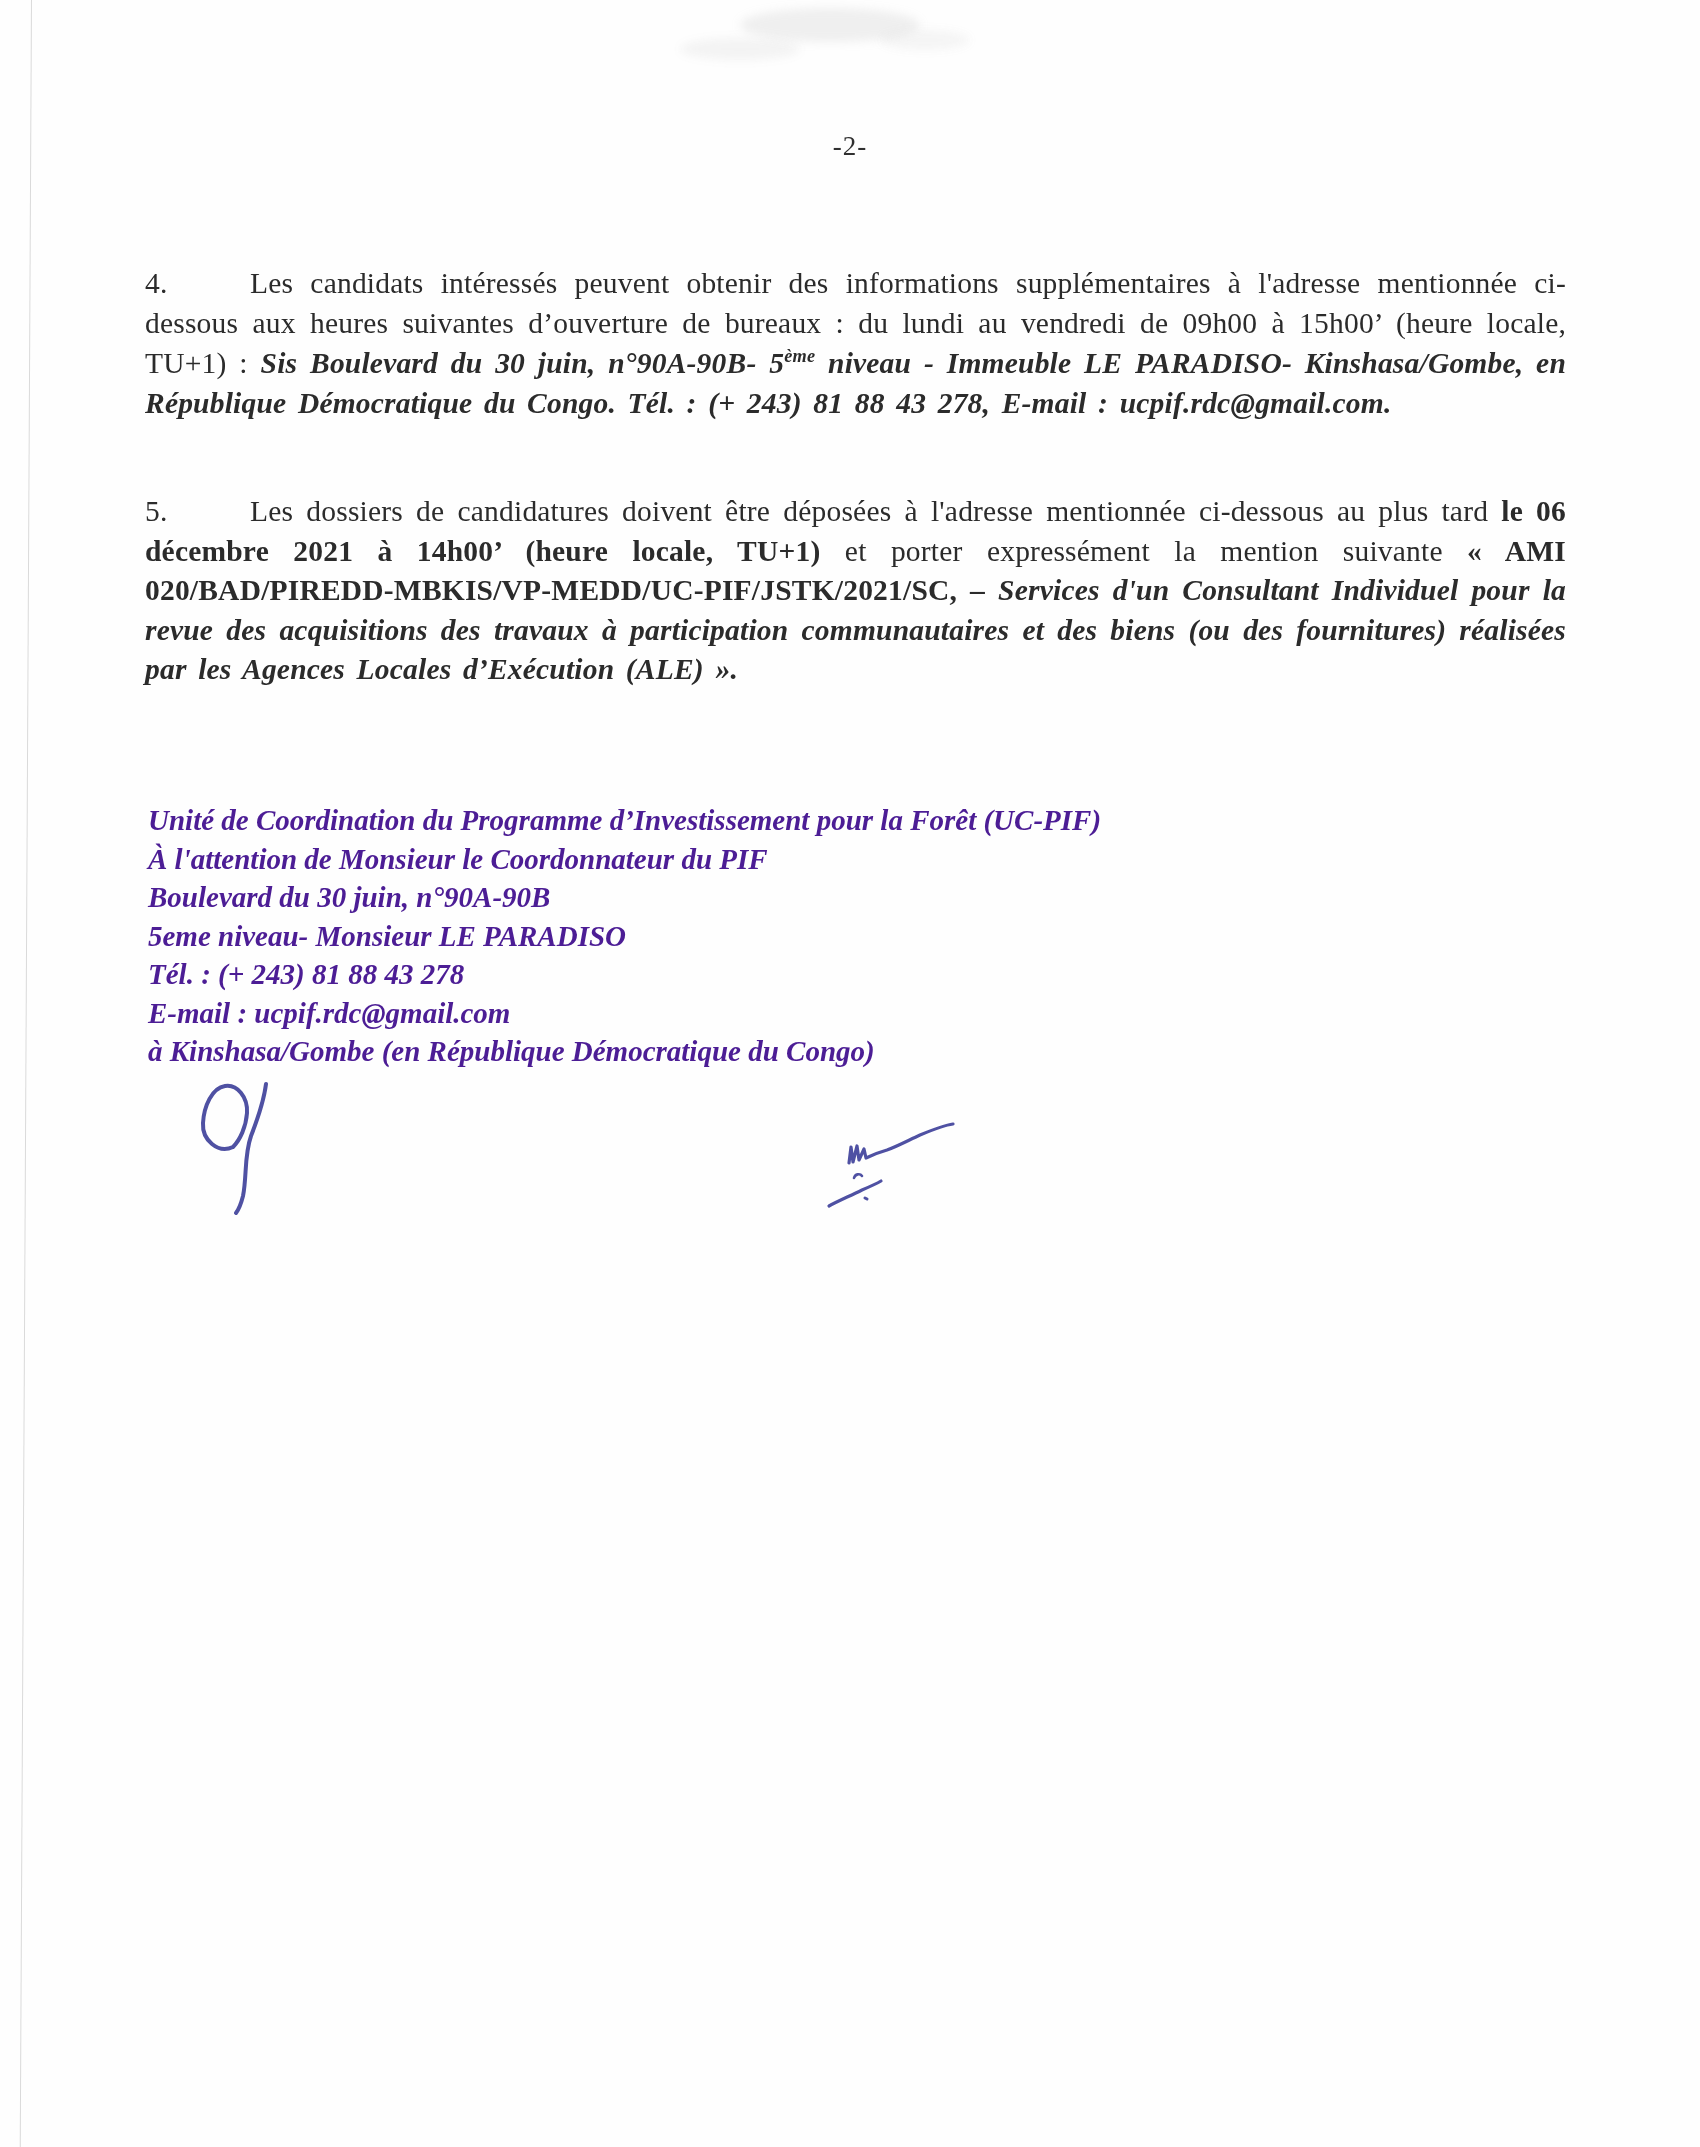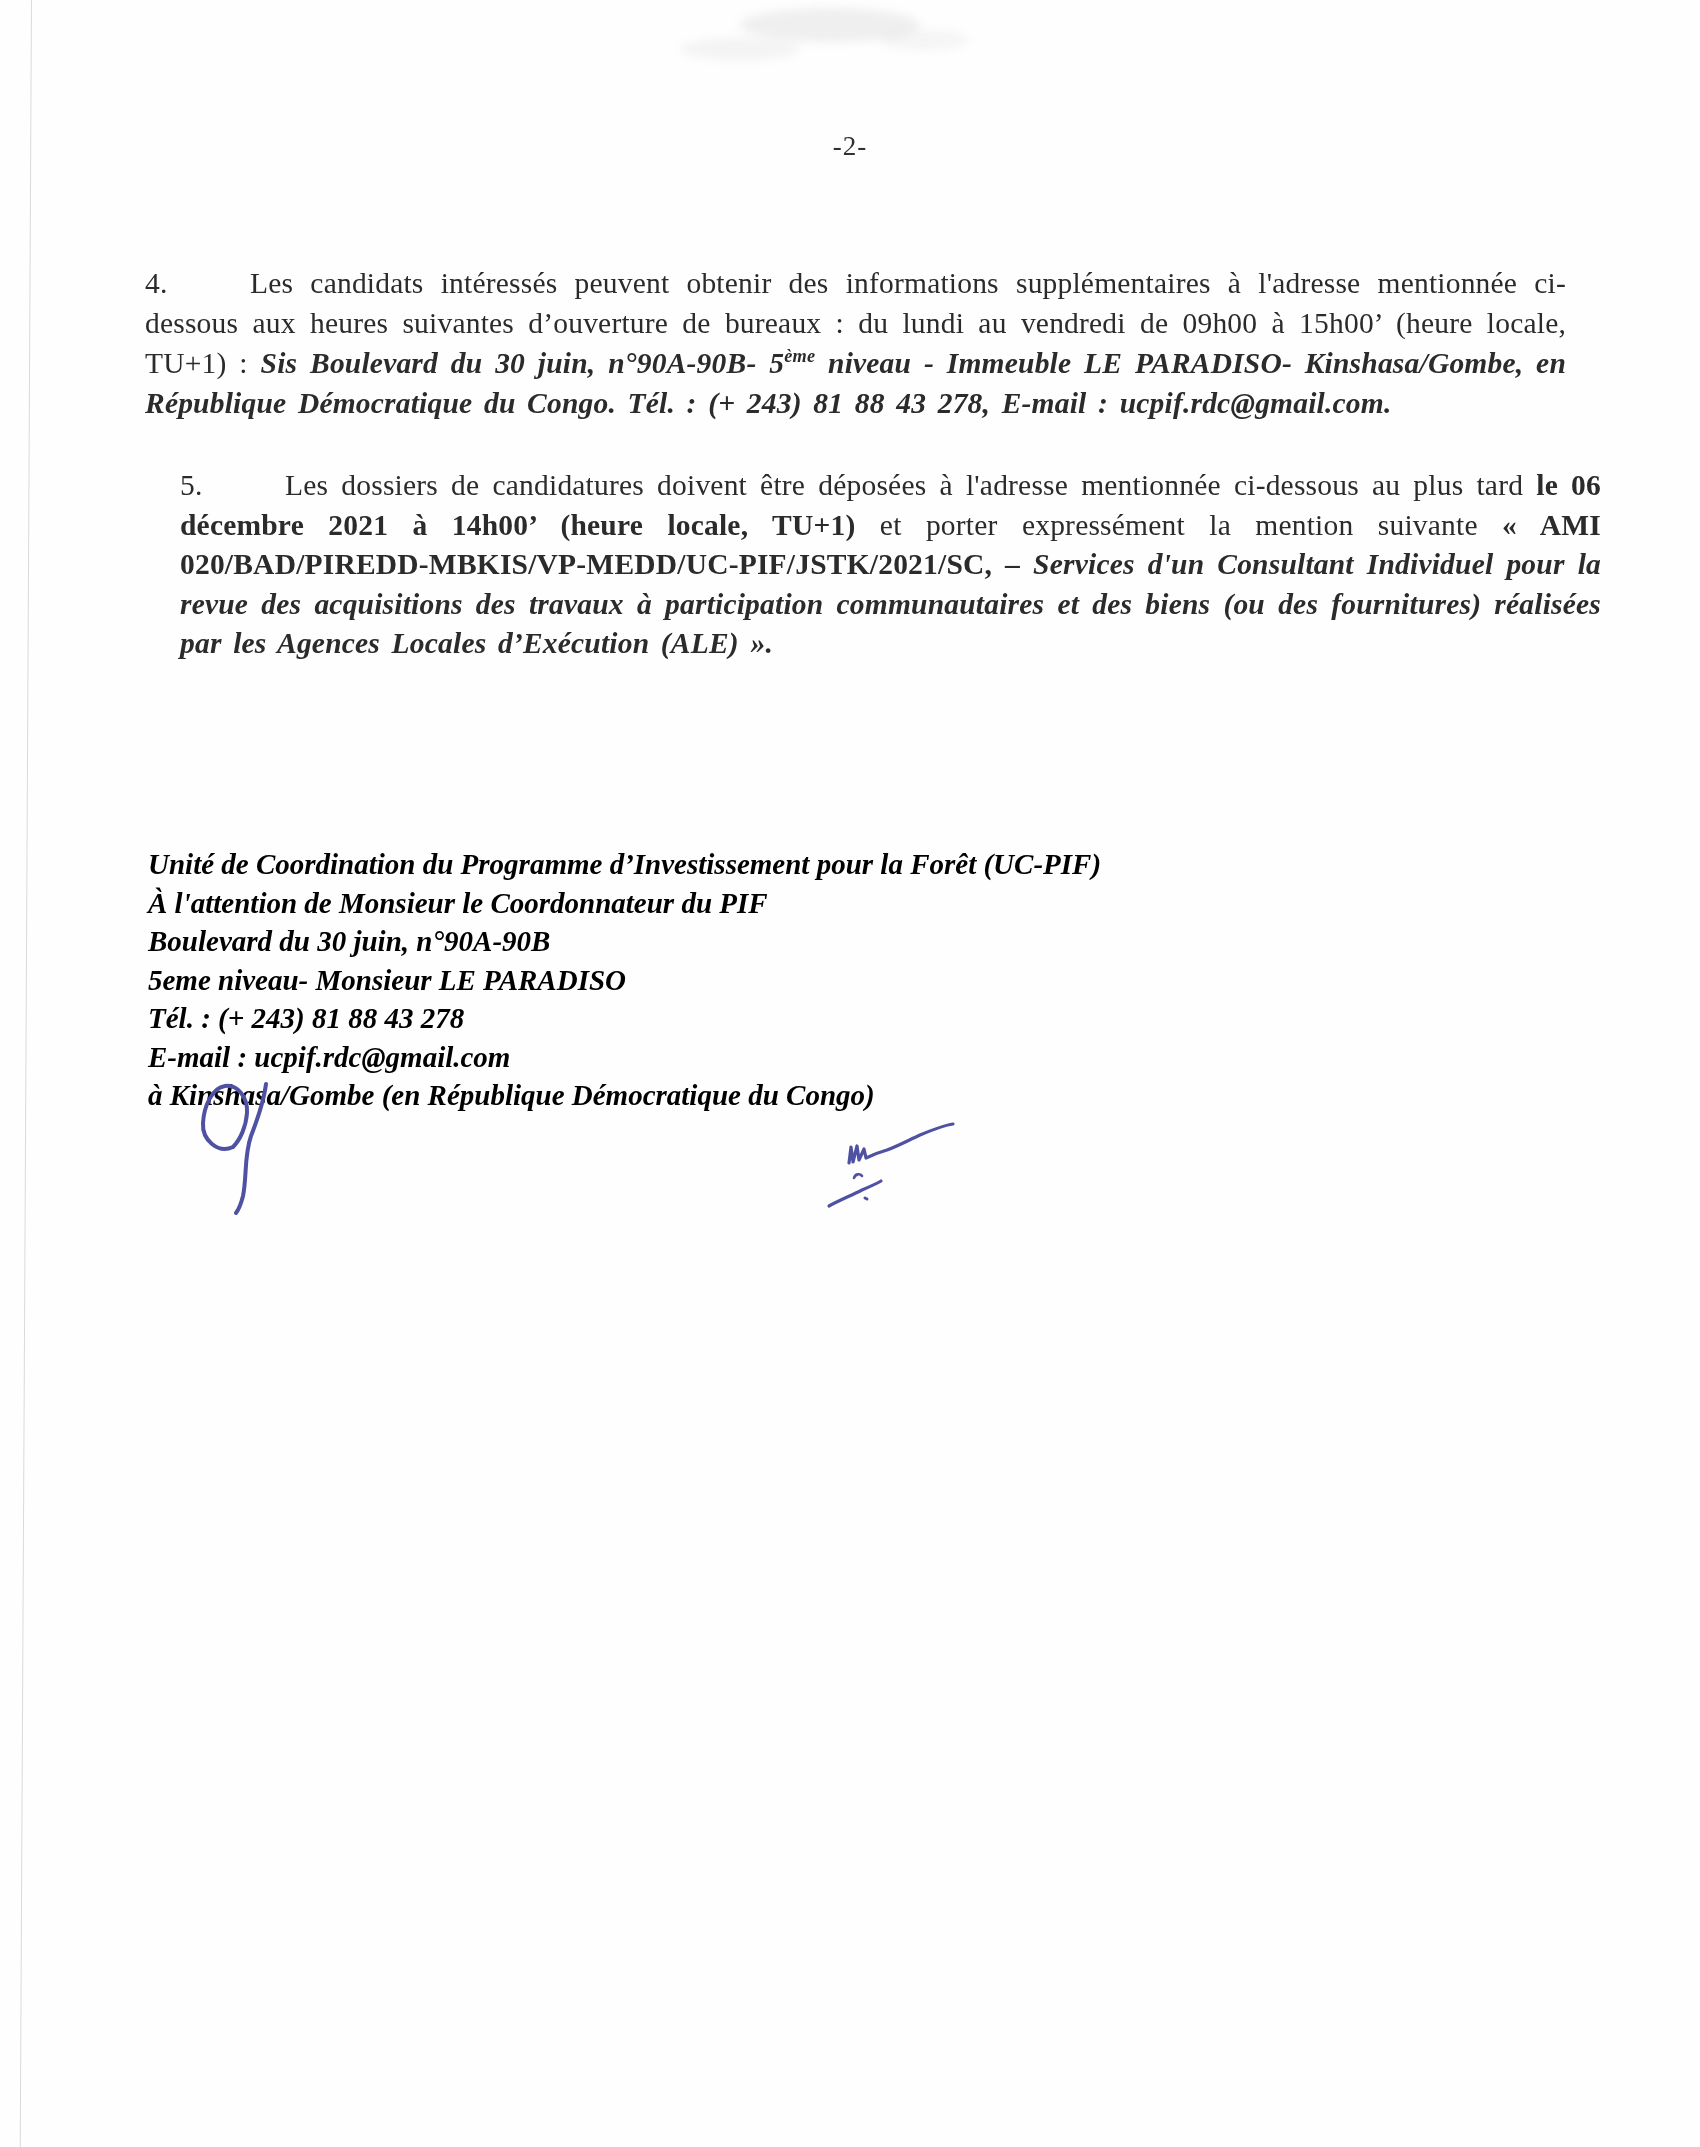--- a/index.html
+++ b/index.html
@@ -45,36 +45,35 @@
     position: absolute;
     left: 145px;
     width: 1421px;
     font-size: 29.5px;
     line-height: 40px;
     text-align: justify;
     word-spacing: 4px;
     letter-spacing: 0.2px;
   }
   .para4 { top: 243px; margin-top: 20px; }
-  .para5 { top: 466px; line-height: 39.5px; margin-left: 35px; }
+  .para5 { top: 492px; line-height: 39.5px; }
 
   .pnum { display: inline-block; width: 105px; }
   .b  { font-weight: bold; }
   .bi { font-weight: bold; font-style: italic; }
   sup.bi { font-size: 0.62em; line-height: 0; }
 
   .address {
     position: absolute;
     left: 148px; top: 801px;
     font-size: 29px;
     line-height: 38.5px;
     font-weight: bold;
     font-style: italic;
-    color: #000000;
-    margin-top: 44px;
+    color: #4c1d95;
   }
   .address div { white-space: nowrap; }
 
   .sig { position: absolute; }
   .sig1 { left: 190px; top: 1070px; }
   .sig2 { left: 810px; top: 1110px; }
 </style>
 </head>
 <body>
 

